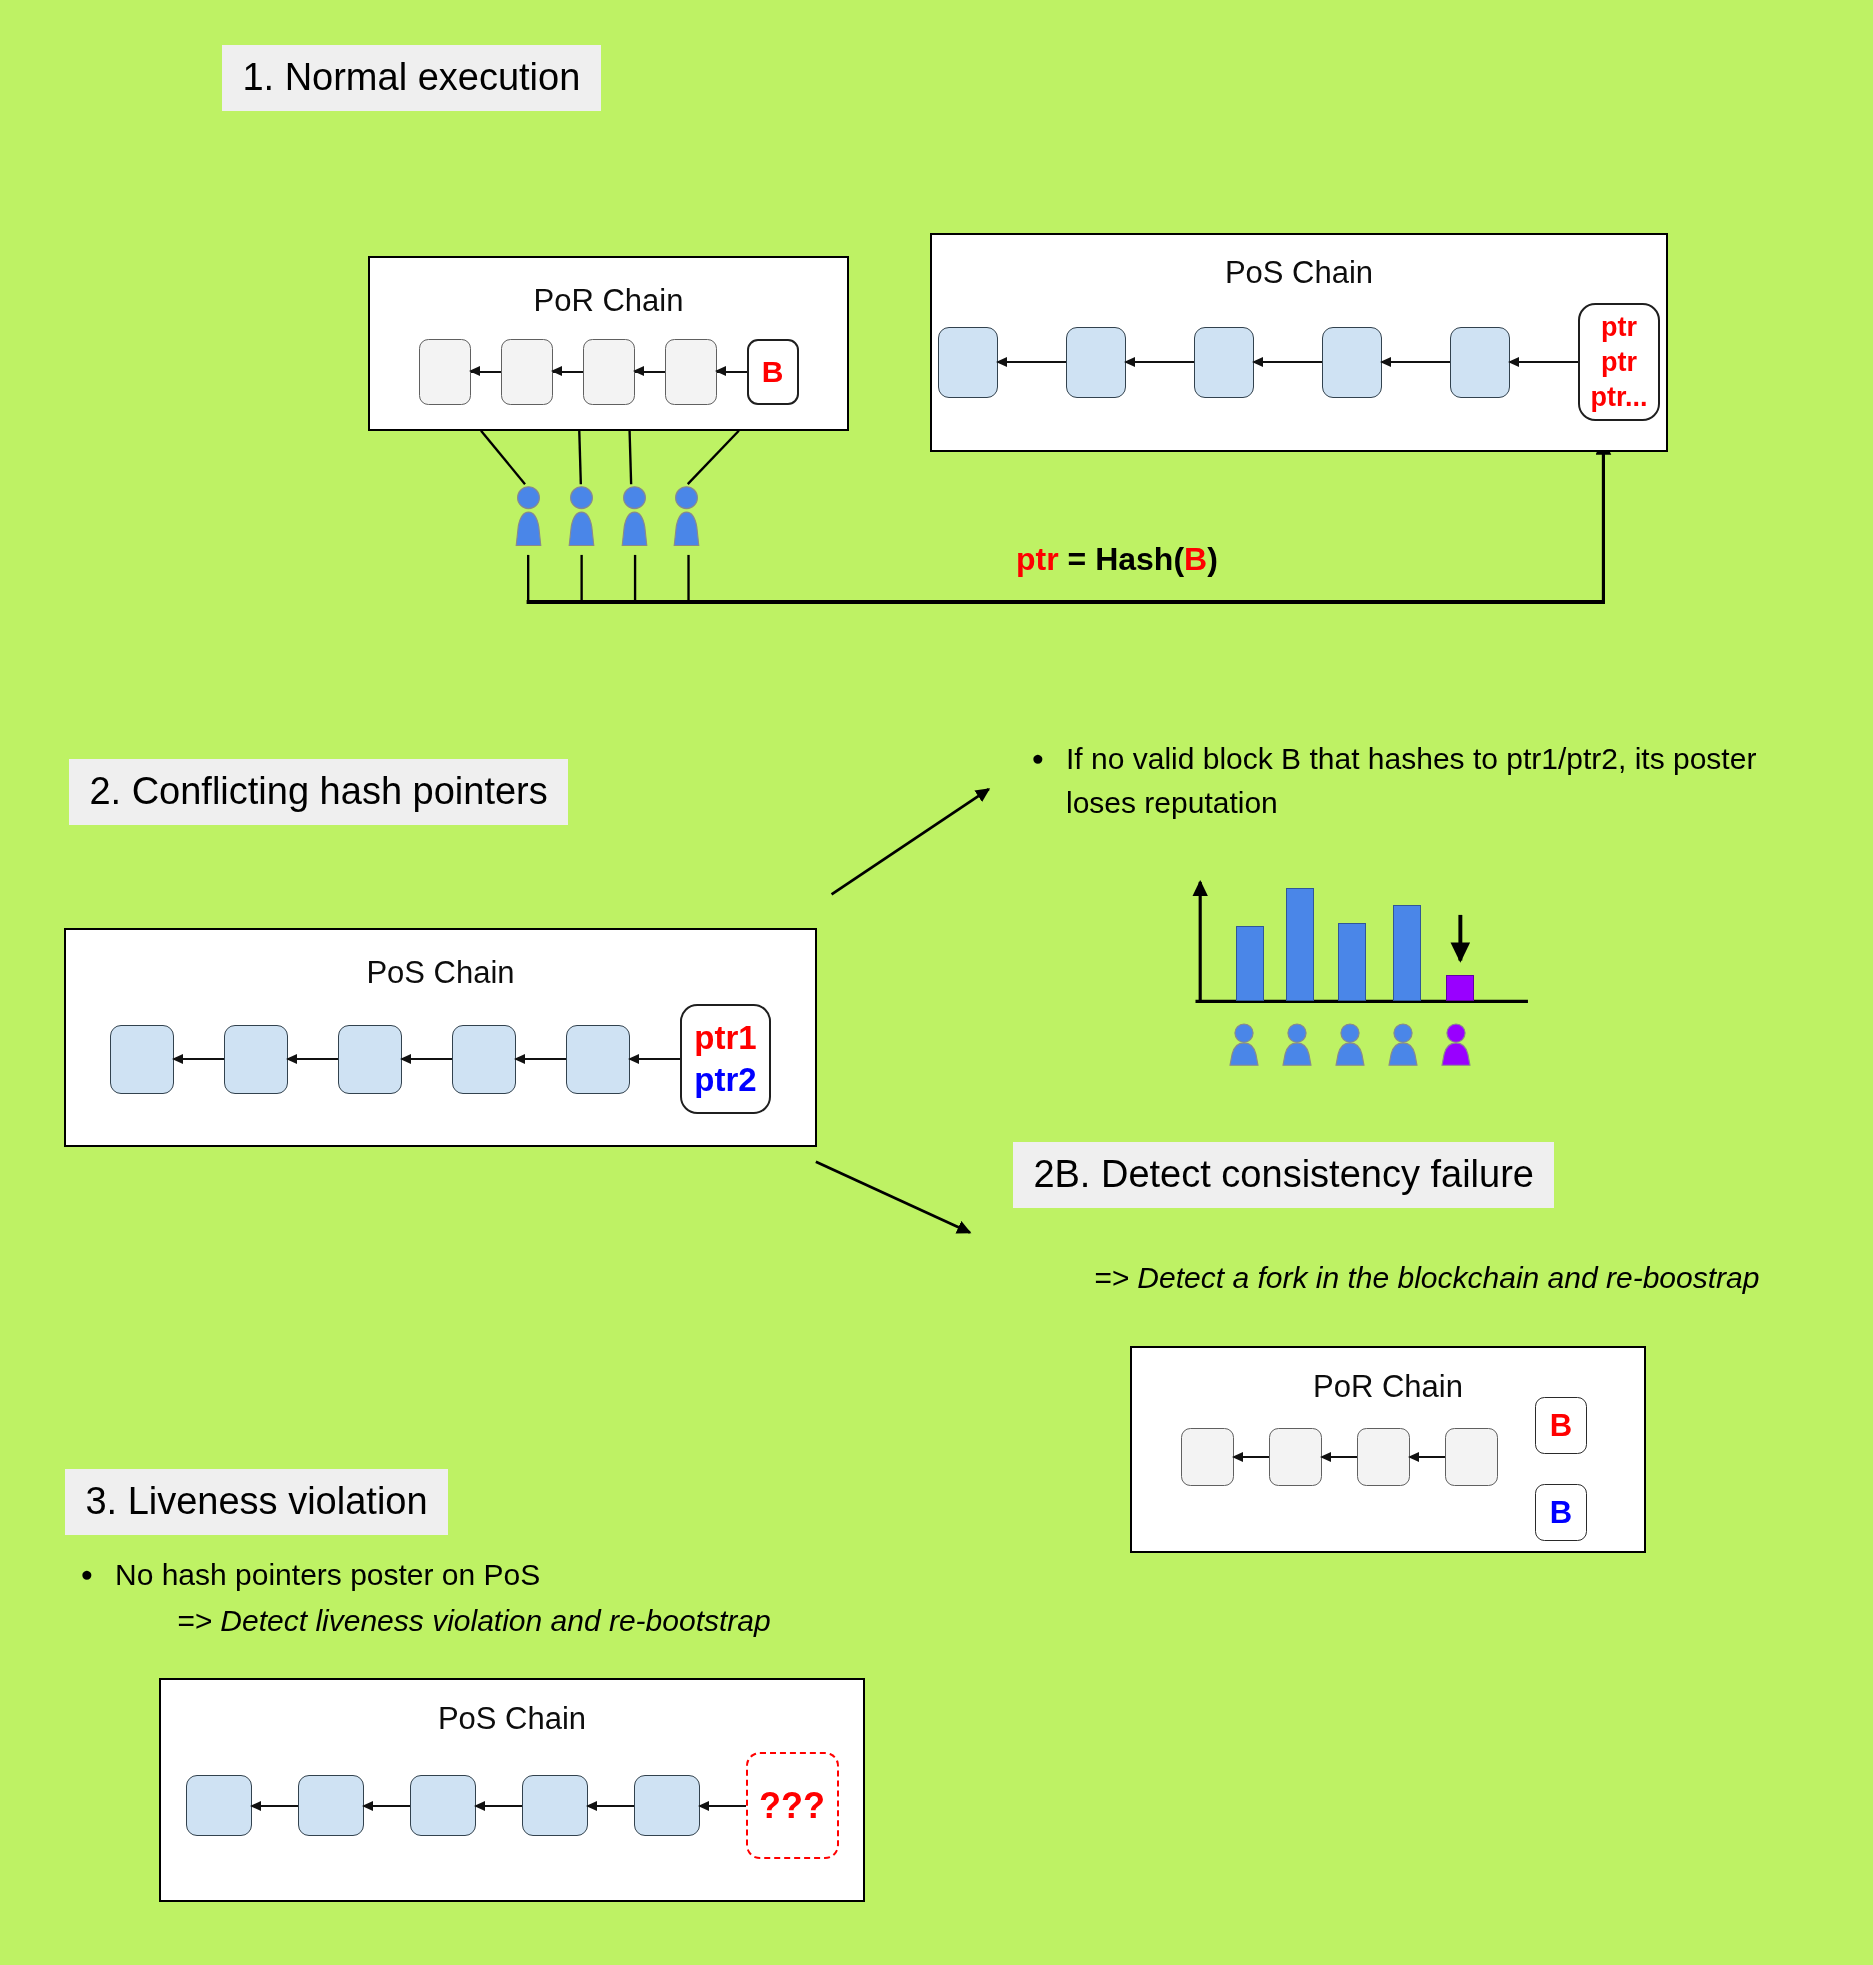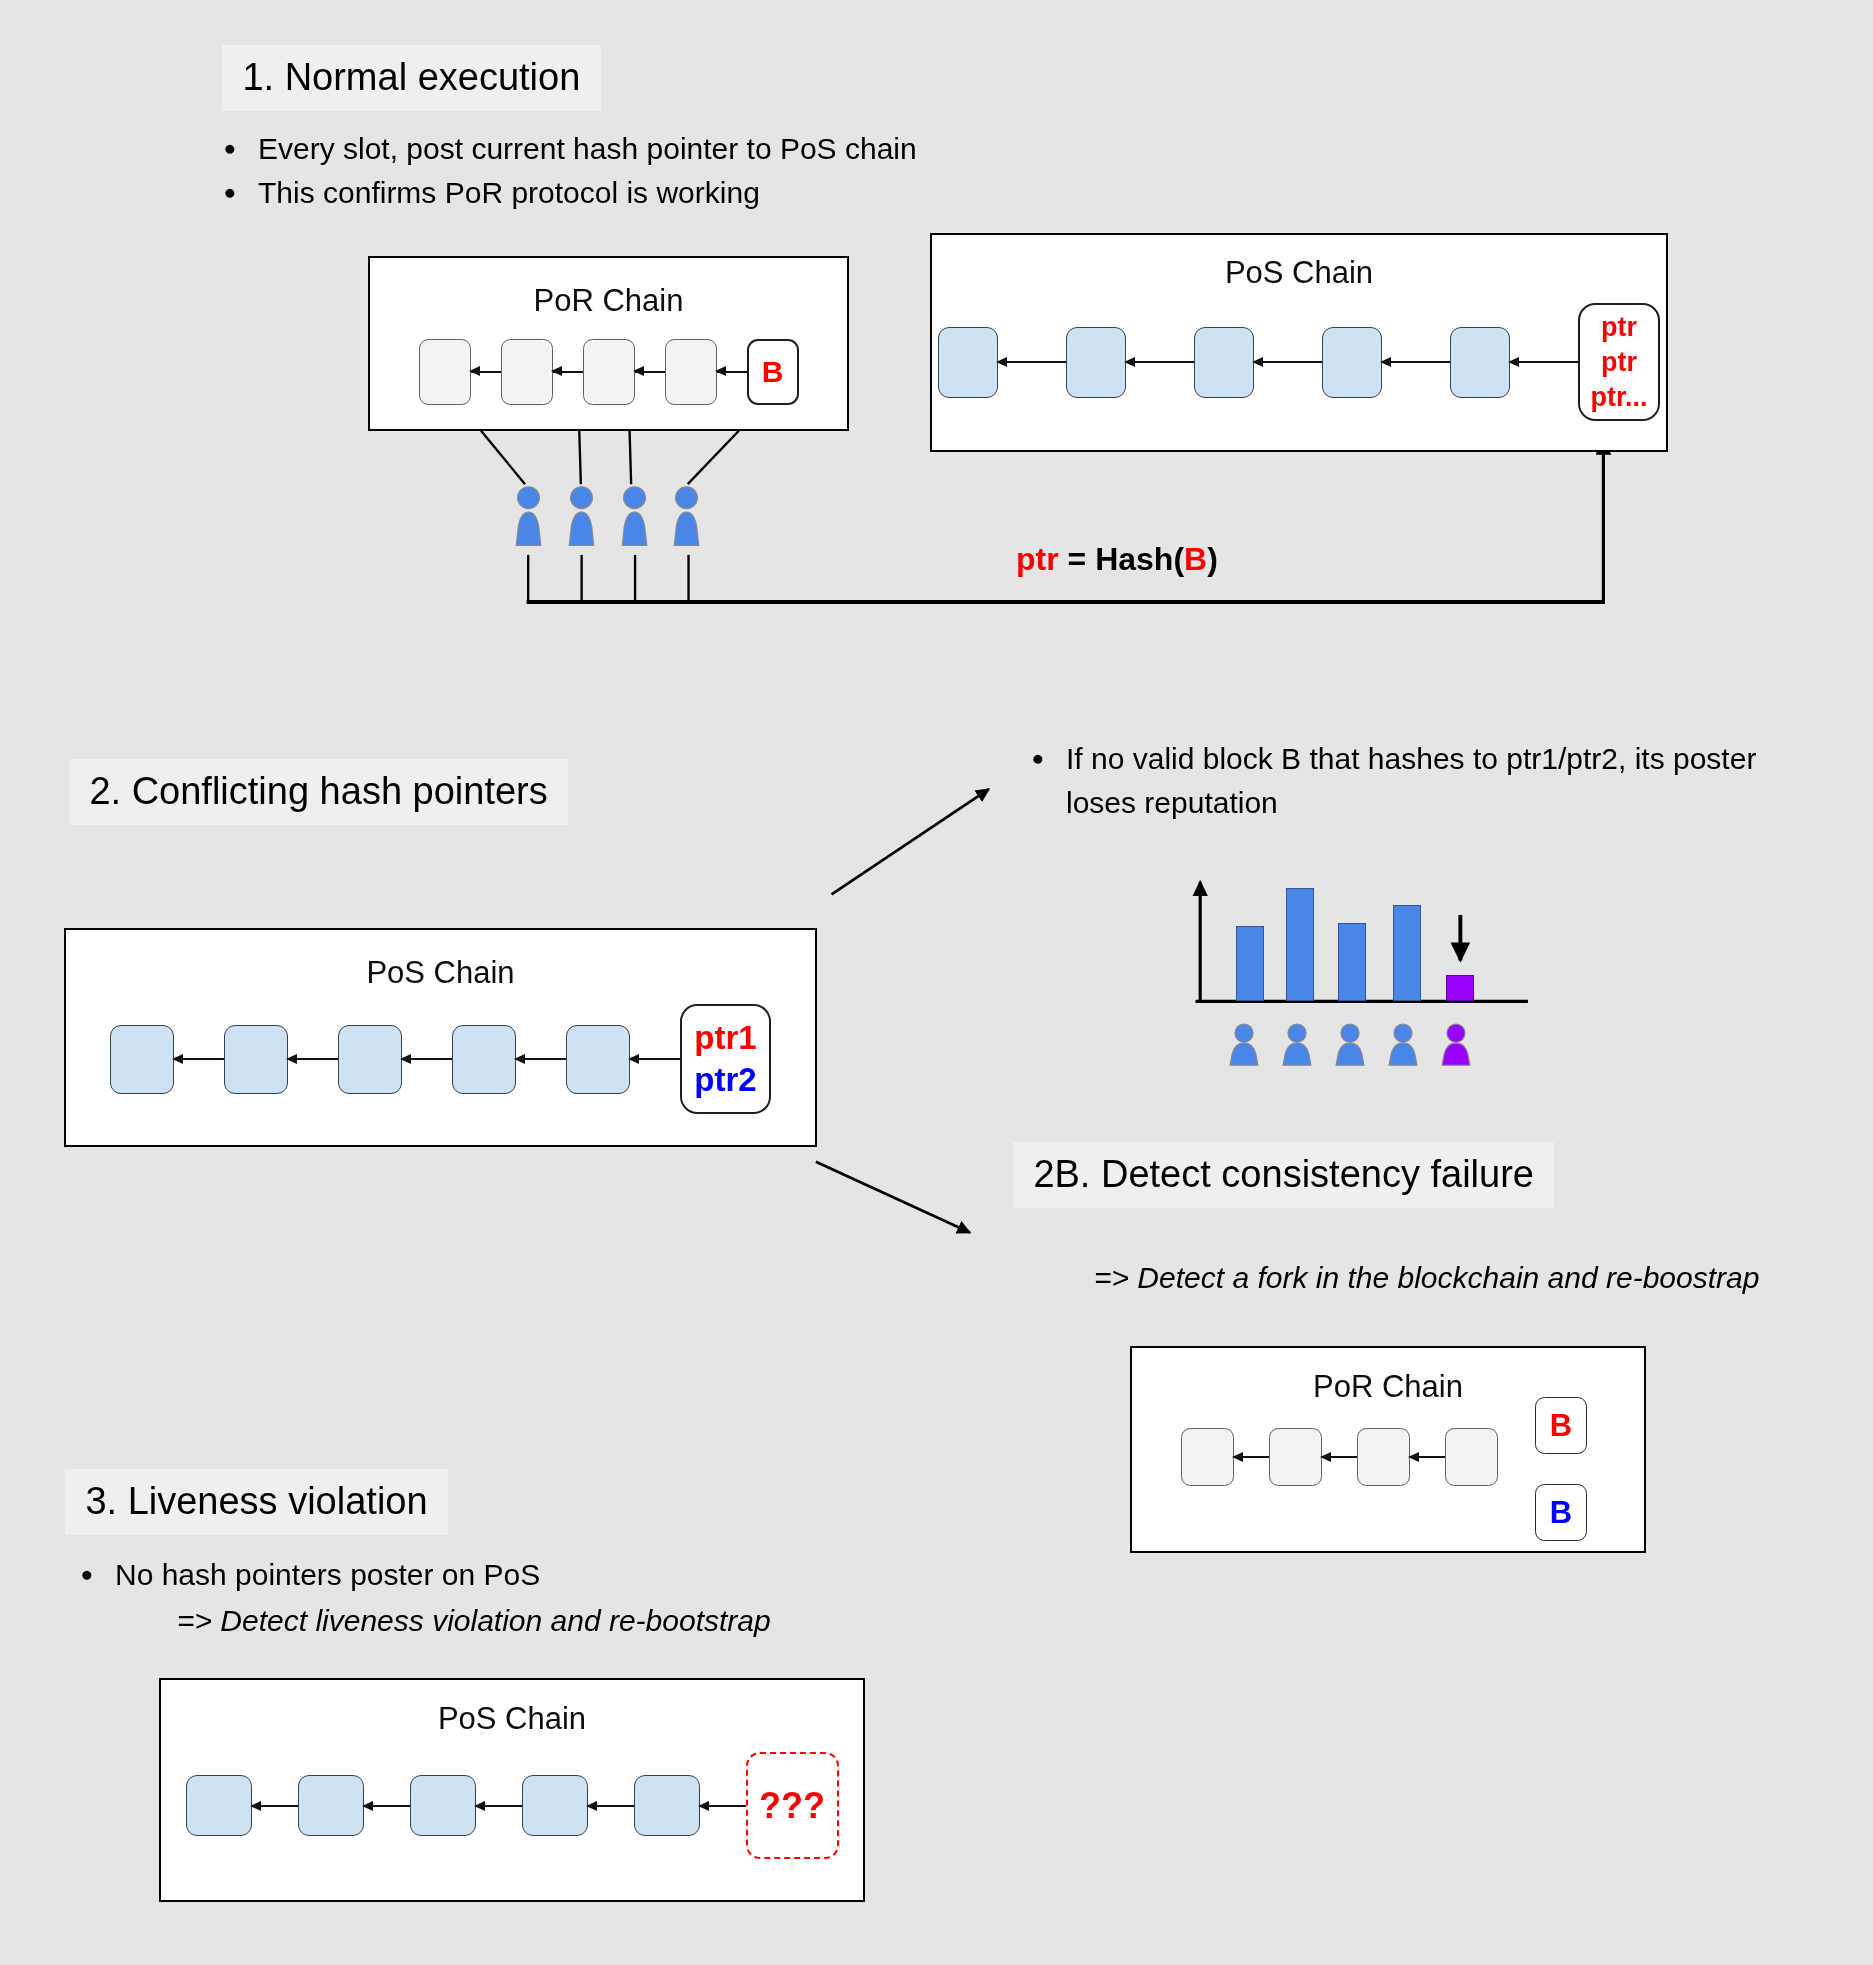--- a/index.html
+++ b/index.html
@@ -1,17 +1,17 @@
 <!DOCTYPE html>
 <html style="font-size:12.6px"><head>
 <meta charset="utf-8">
 <style>
   html,body{margin:0;padding:0;background:#fff;}
   #canvas{
-    position:relative;width:1873px;height:1965px;background:#e5e5e5;
+    position:relative;width:1873px;height:1965px;background:#bef264;
     font-family:"Liberation Sans", sans-serif;color:#000;overflow:hidden;
   }
   #overlay{position:absolute;left:0;top:0;width:1873px;height:1965px;pointer-events:none;}
 
   .sec-title{
     position:absolute;background:#efefef;font-size:38px;line-height:47px;
     padding:9.4px 20.4px;white-space:nowrap;color:#000;
   }
   .bullet-list{position:absolute;margin:0;padding:0;font-size:30px;color:#000;}
   .bullet-list li{list-style:none;position:relative;padding-left:36px;line-height:44px;white-space:nowrap;}
@@ -109,24 +109,20 @@
     <line x1="1950" y1="1806" x2="1922" y2="1834" stroke="#000" stroke-width="4" marker-end="url(#ah)"></line>
     <line x1="1950" y1="1921" x2="1921" y2="1884" stroke="#000" stroke-width="4" marker-end="url(#ah)"></line>
 
     <line x1="1527" y1="1276" x2="1527" y2="1122" stroke="#000" stroke-width="4" marker-end="url(#ah)"></line>
     <line x1="1521" y1="1274" x2="1944" y2="1274" stroke="#000" stroke-width="4"></line>
     <line x1="1858" y1="1164" x2="1858" y2="1222" stroke="#000" stroke-width="5" marker-end="url(#ah)"></line>
   </svg>
 
   <div class="sec-title" style="left:222px;top:45px;">1. Normal execution</div>
 
-  <ul class="bullet-list" style="left:222px;top:127px;">
-    <li>Every slot, post current hash pointer to PoS chain</li>
-    <li>This confirms PoR protocol is working</li>
-  </ul>
 
   <div class="box" id="por1-box" style="left:368px;top:256px;width:481px;height:175px;">
     <div class="chain-title">PoR Chain</div>
     <div class="row" id="por1-row">
         <div class="blk gray"></div>
         <div class="link"></div>
         <div class="blk gray"></div>
         <div class="link"></div>
         <div class="blk gray"></div>
         <div class="link"></div>

